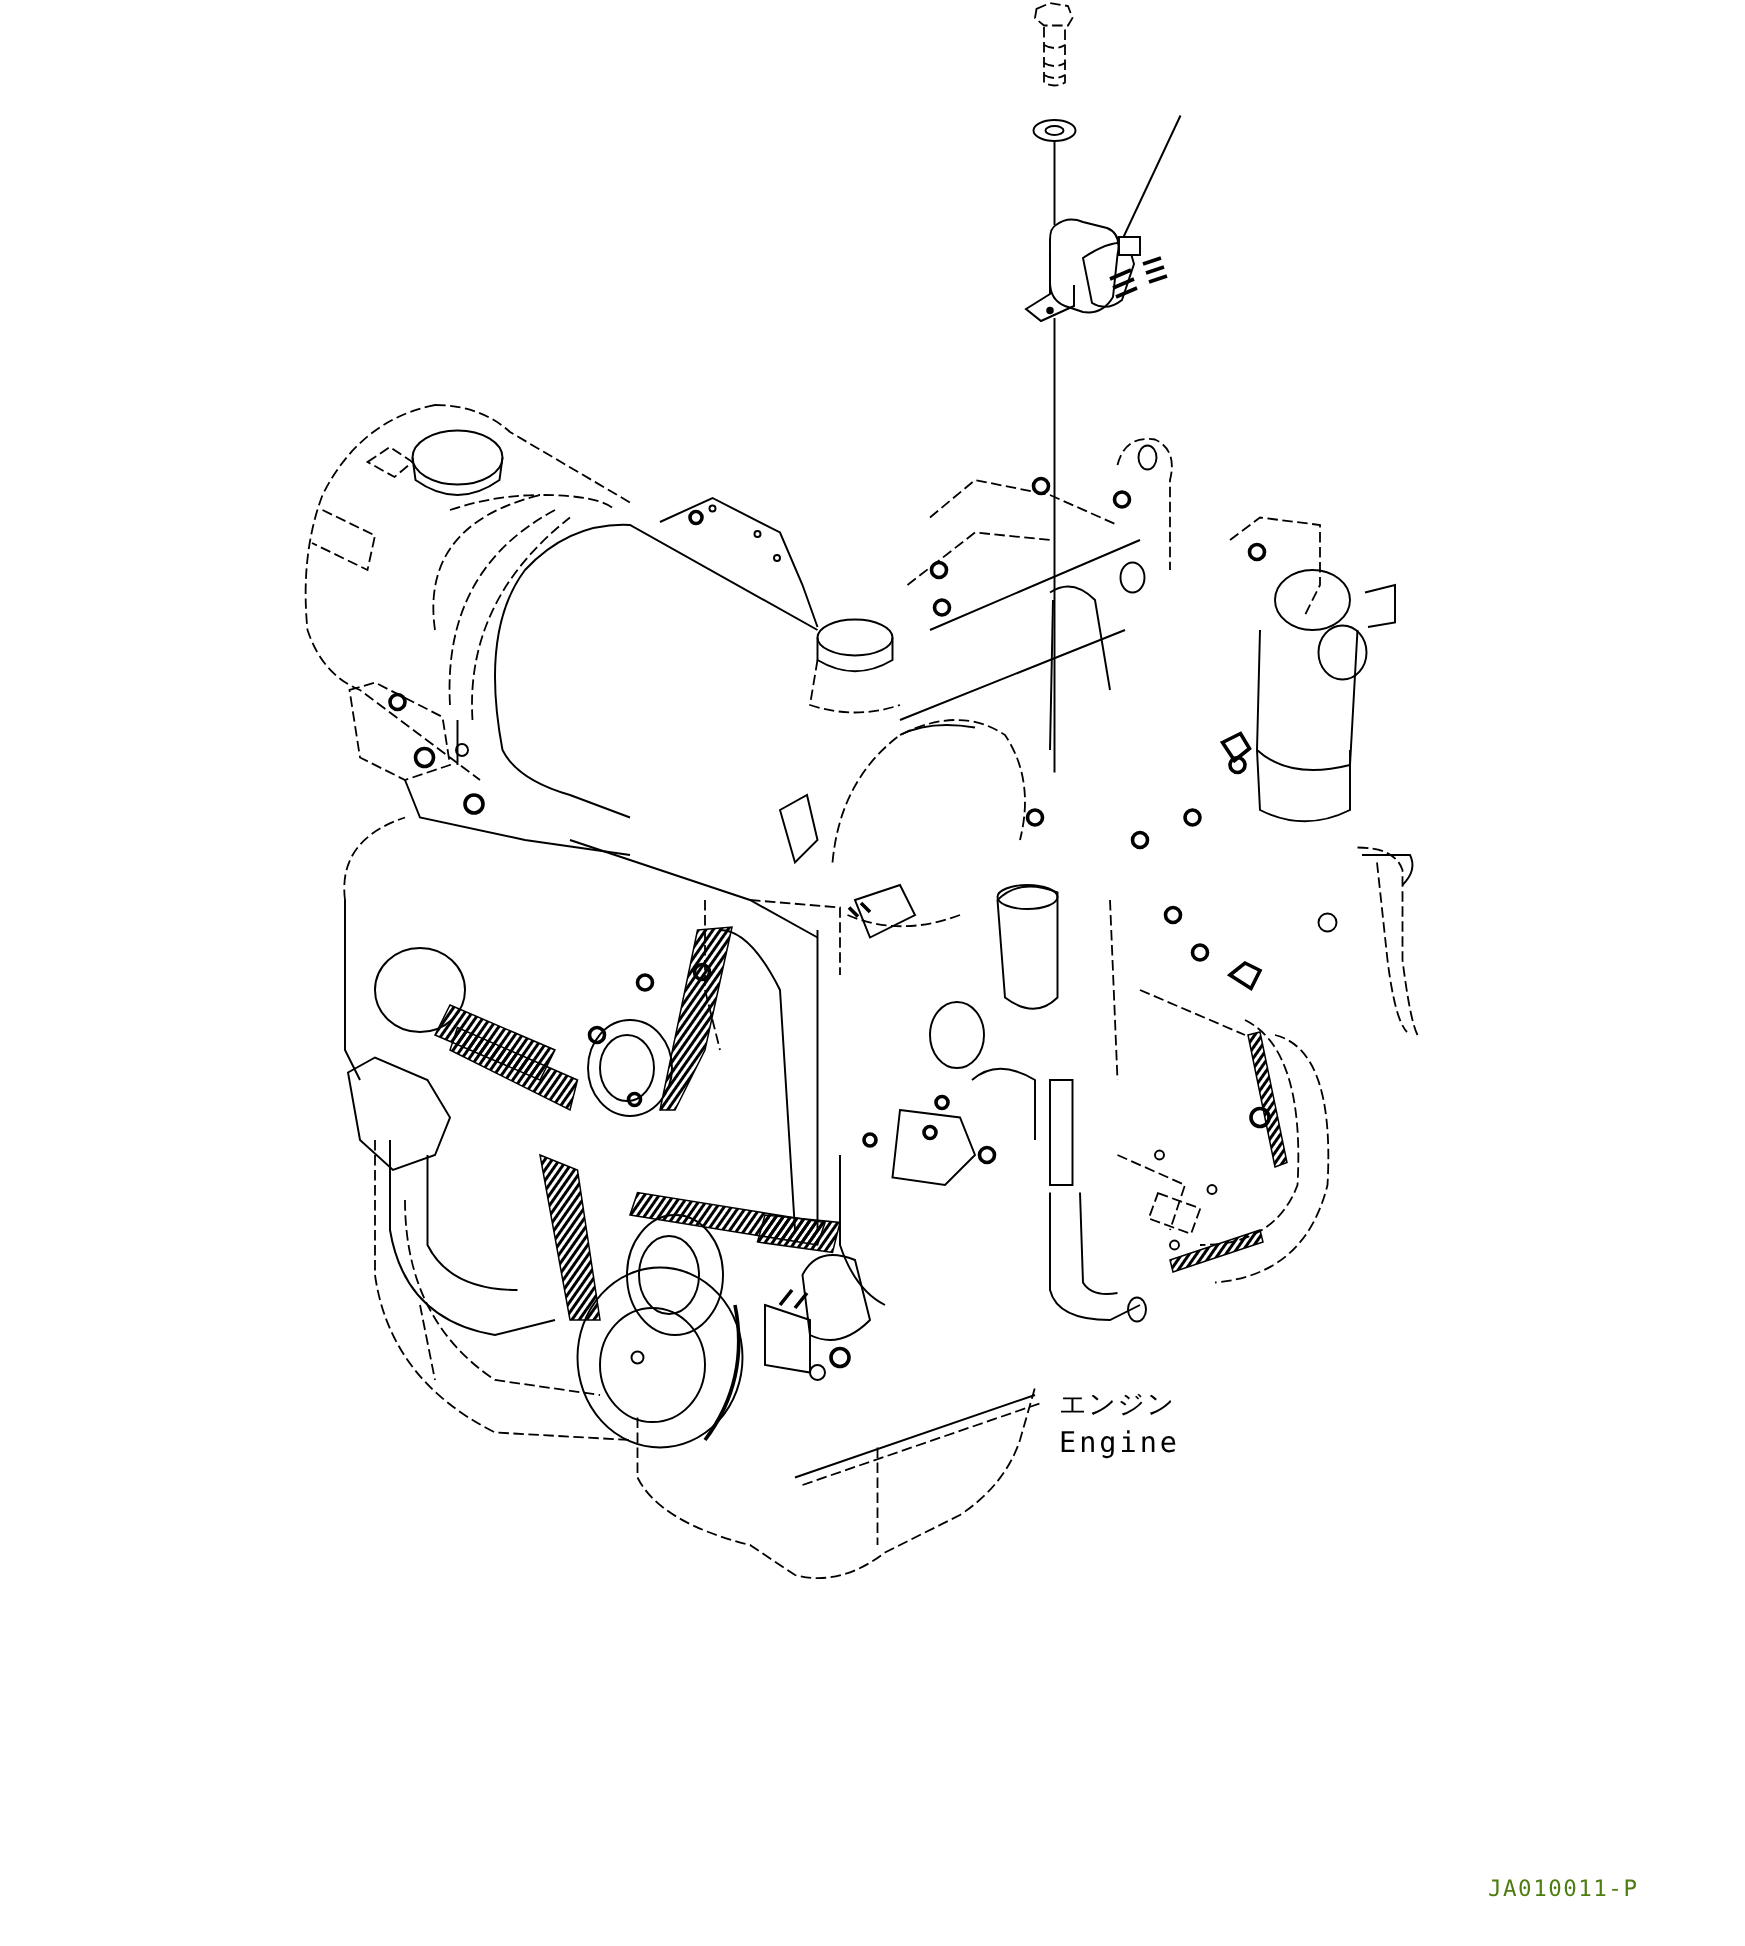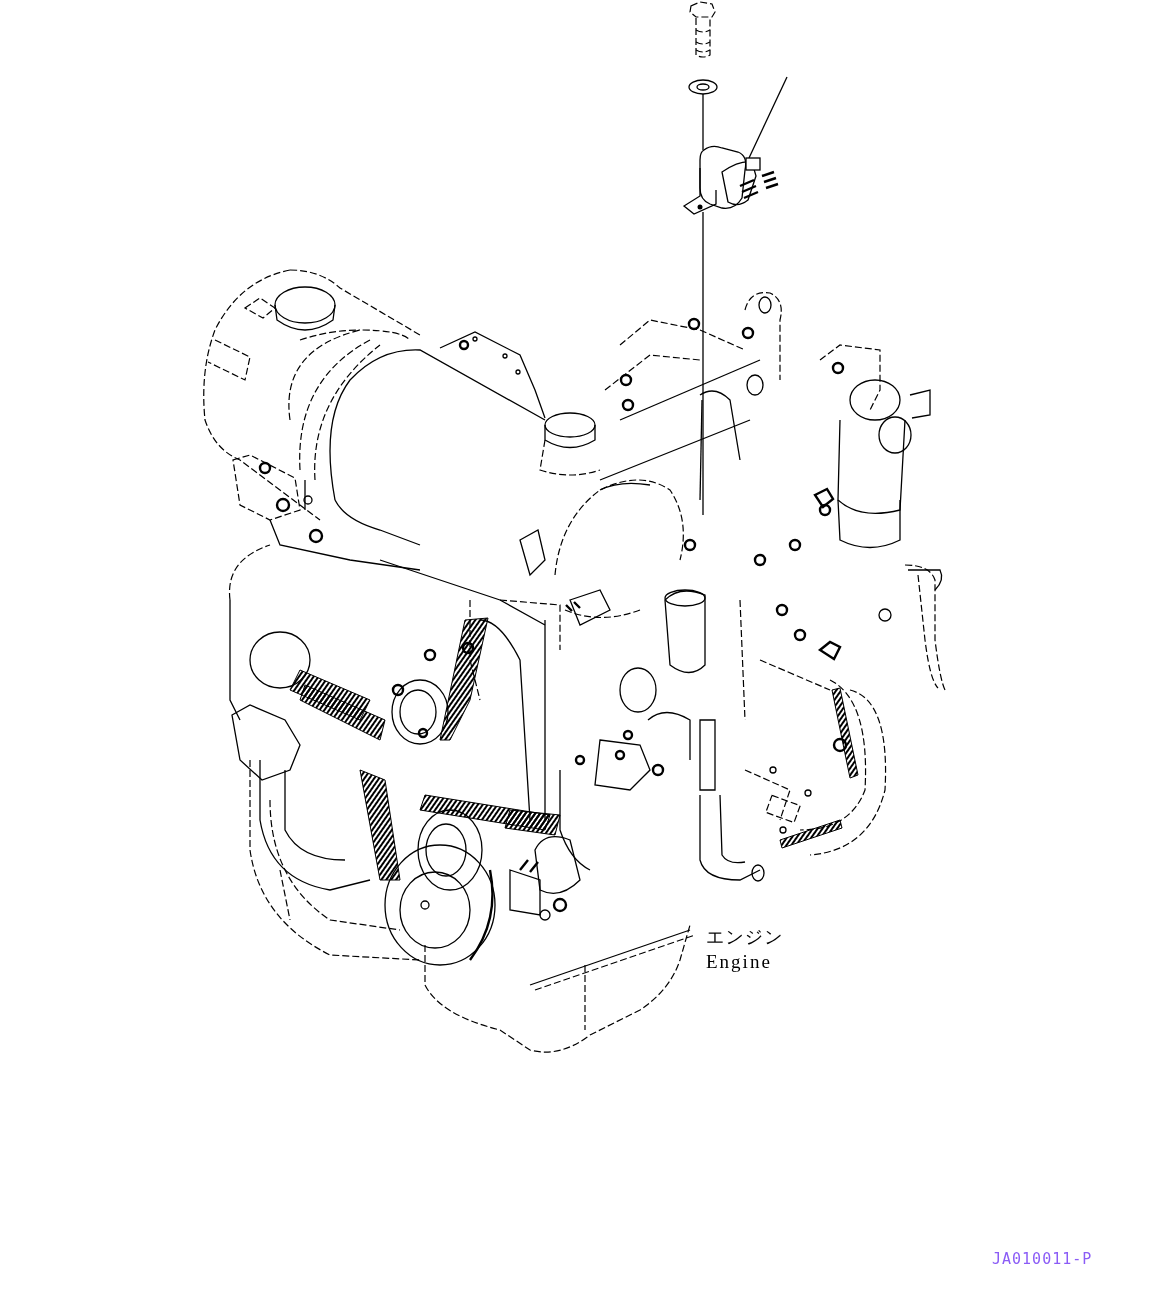--- a/index.html
+++ b/index.html
@@ -1,21 +1,21 @@
 <!DOCTYPE html>
 <html><head>
 <meta charset="utf-8">
 <style>
   html, body { margin: 0; padding: 0; background: #ffffff; }
   body { width: 1163px; height: 1297px; position: relative; overflow: hidden; font-family: "DejaVu Sans Mono", monospace; }
   .canvas { position: absolute; left: 0; top: 0; width: 1163px; height: 1297px; }
   .label-engine { position: absolute; left: 706px; top: 926px; font-family: "DejaVu Sans Mono", monospace; color: #000; line-height: 24px; font-size: 19px; letter-spacing: 2px; }
   .label-engine .jp { display: block; font-family: Liberation Mono, monospace; font-size: 18px; letter-spacing: 1px; }
-  .label-engine .en { display: block; font-family: Liberation Serif, serif; }
-  .drawing-number { position: absolute; left: 992px; top: 1250px; font-family: "DejaVu Sans Mono", monospace; font-size: 15px; color: #8b5cf6; letter-spacing: 1px; }
+  .label-engine .en { display: block; }
+  .drawing-number { position: absolute; left: 992px; top: 1250px; font-family: "DejaVu Sans Mono", monospace; font-size: 15px; color: #4d7c0f; letter-spacing: 1px; }
   svg .s { fill: none; stroke: #000; stroke-width: 1.3; }
   svg .d { fill: none; stroke: #000; stroke-width: 1.2; stroke-dasharray: 7 3; }
   svg .b { fill: none; stroke: #000; stroke-width: 2.4; }
   svg .f { fill: #000; stroke: none; }
   svg .w { fill: #fff; stroke: #000; stroke-width: 1.3; }
   svg .hatch { fill: url(#belt); stroke: #000; stroke-width: 1; }
 </style>
 </head>
 <body>
 

